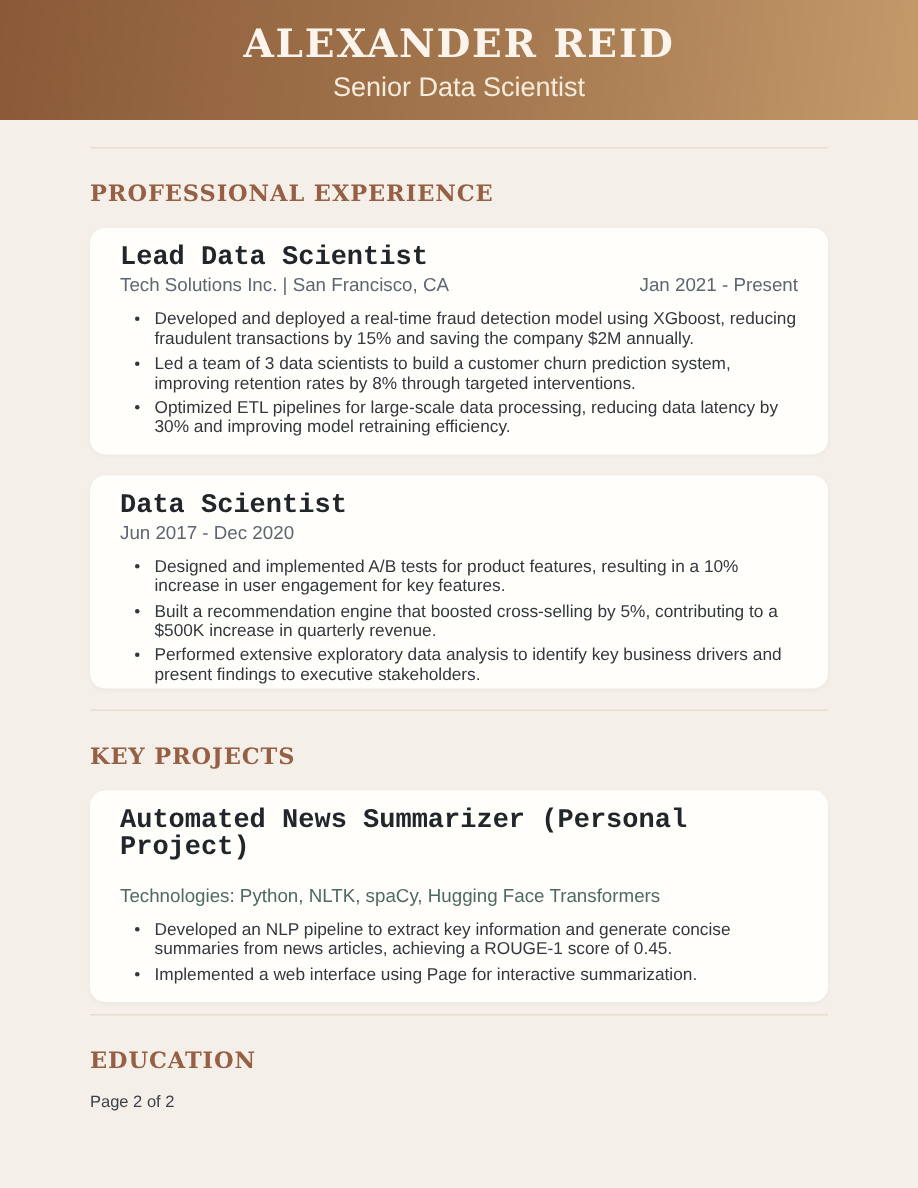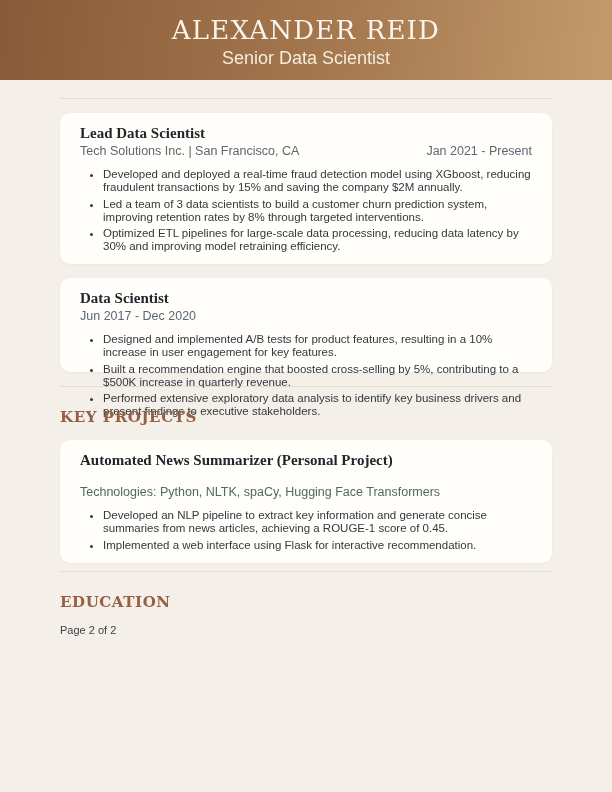--- a/index.html
+++ b/index.html
@@ -11,21 +11,21 @@
     overflow: hidden;
     position: relative;
   }
   .band {
     height: 80px;
     background: linear-gradient(97deg, #8a5a38 0%, #a5784f 55%, #c49a6b 100%);
     display: flex; flex-direction: column; align-items: center; justify-content: center;
   }
   .name {
     font-family: "DejaVu Serif", serif;
-    font-weight: normal;
+    font-weight: bold;
     font-size: 26px;
     letter-spacing: 1.2px;
     color: #faf4ec;
     line-height: 30px;
   }
   .role {
     font-size: 18px;
     color: #f5ecdc;
     line-height: 16px;
     margin-top: 5px;
@@ -45,27 +45,27 @@
     color: #96604490;
     color: #966044;
   }
   .card {
     background: #fffefb;
     border-radius: 10px;
     padding: 11px 20px;
     margin-top: 14px;
     box-shadow: 0 1px 3px rgba(100, 80, 55, 0.05);
   }
-  .card.clipped { height: 94px; padding-bottom: 0; overflow: visible; }
+  .card.clipped { height: 142px; padding-bottom: 0; overflow: visible; }
   .card.clipped-edu { height: 65px; padding-bottom: 0; overflow: visible; }
   .entry-title {
     margin: 0;
-    font-family: Liberation Serif, serif;
+    font-family: Liberation Mono, monospace;
     font-weight: bold;
-    font-size: 15px;
+    font-size: 18px;
     line-height: 18px;
     color: #21262b;
   }
   .meta-row {
     display: flex; justify-content: space-between; align-items: baseline;
     margin-top: 2px;
     font-size: 12.5px;
     line-height: 15px;
     color: #5c6770;
   }
@@ -107,20 +107,21 @@
 
   <header class="band">
     <div class="name">ALEXANDER REID</div>
     <div class="role">Senior Data Scientist</div>
   </header>
 
   <main class="content">
 
     <div class="divider d1"></div>
 
+    <h2 class="section-heading">PROFESSIONAL EXPERIENCE</h2>
 
     <section class="card">
       <h3 class="entry-title">Lead Data Scientist</h3>
       <div class="meta-row">
         <span>Tech Solutions Inc. | San Francisco, CA</span>
         <span>Jan 2021 - Present</span>
       </div>
       <ul class="bullets">
         <li>Developed and deployed a real-time fraud detection model using XGboost, reducing fraudulent transactions by 15% and saving the company $2M annually.</li>
         <li>Led a team of 3 data scientists to build a customer churn prediction system, improving retention rates by 8% through targeted interventions.</li>
@@ -142,21 +143,21 @@
 
     <div class="divider d2"></div>
 
     <h2 class="section-heading">KEY PROJECTS</h2>
 
     <section class="card">
       <h3 class="entry-title">Automated News Summarizer (Personal Project)</h3>
       <div class="tech-line">Technologies: Python, NLTK, spaCy, Hugging Face Transformers</div>
       <ul class="bullets">
         <li>Developed an NLP pipeline to extract key information and generate concise summaries from news articles, achieving a ROUGE-1 score of 0.45.</li>
-        <li>Implemented a web interface using Flask for interactive recommendation.</li>
+        <li>Implemented a web interface using Page for interactive summarization.</li>
       </ul>
     </section>
 
     <div class="divider d3"></div>
 
     <h2 class="section-heading">EDUCATION</h2>
 
 
     <div class="page-footer">Page 2 of 2</div>
 

